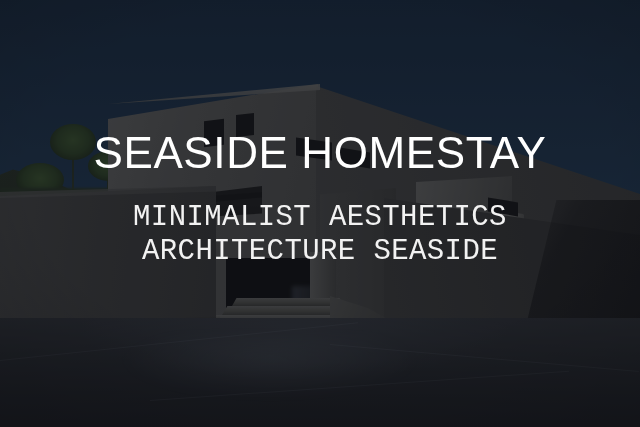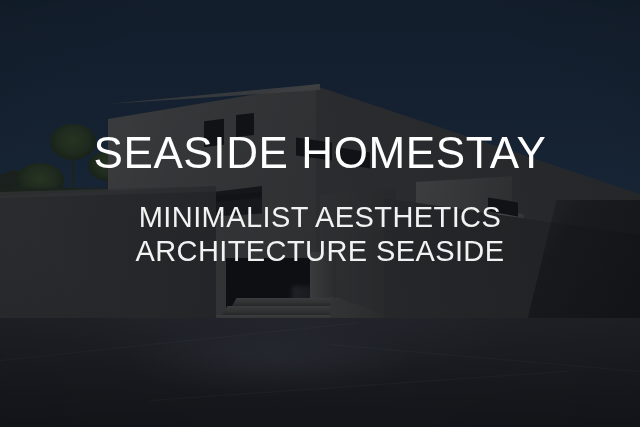--- a/index.html
+++ b/index.html
@@ -313,20 +313,21 @@
     white-space: nowrap;
   }
   .subtitle {
     color: #f2f2f2;
     font-size: 29px;
     font-weight: 400;
     letter-spacing: 0.4px;
     line-height: 1.16;
     margin: 0;
     white-space: nowrap;
+    font-family: Liberation Mono, monospace;
   }
 </style>
 </head>
 <body>
 
 <div class="hero">
 
   <div class="scene" aria-label="Dark minimalist concrete house at dusk with palm trees against a deep blue sky">
 
     <div class="sky2"></div>

